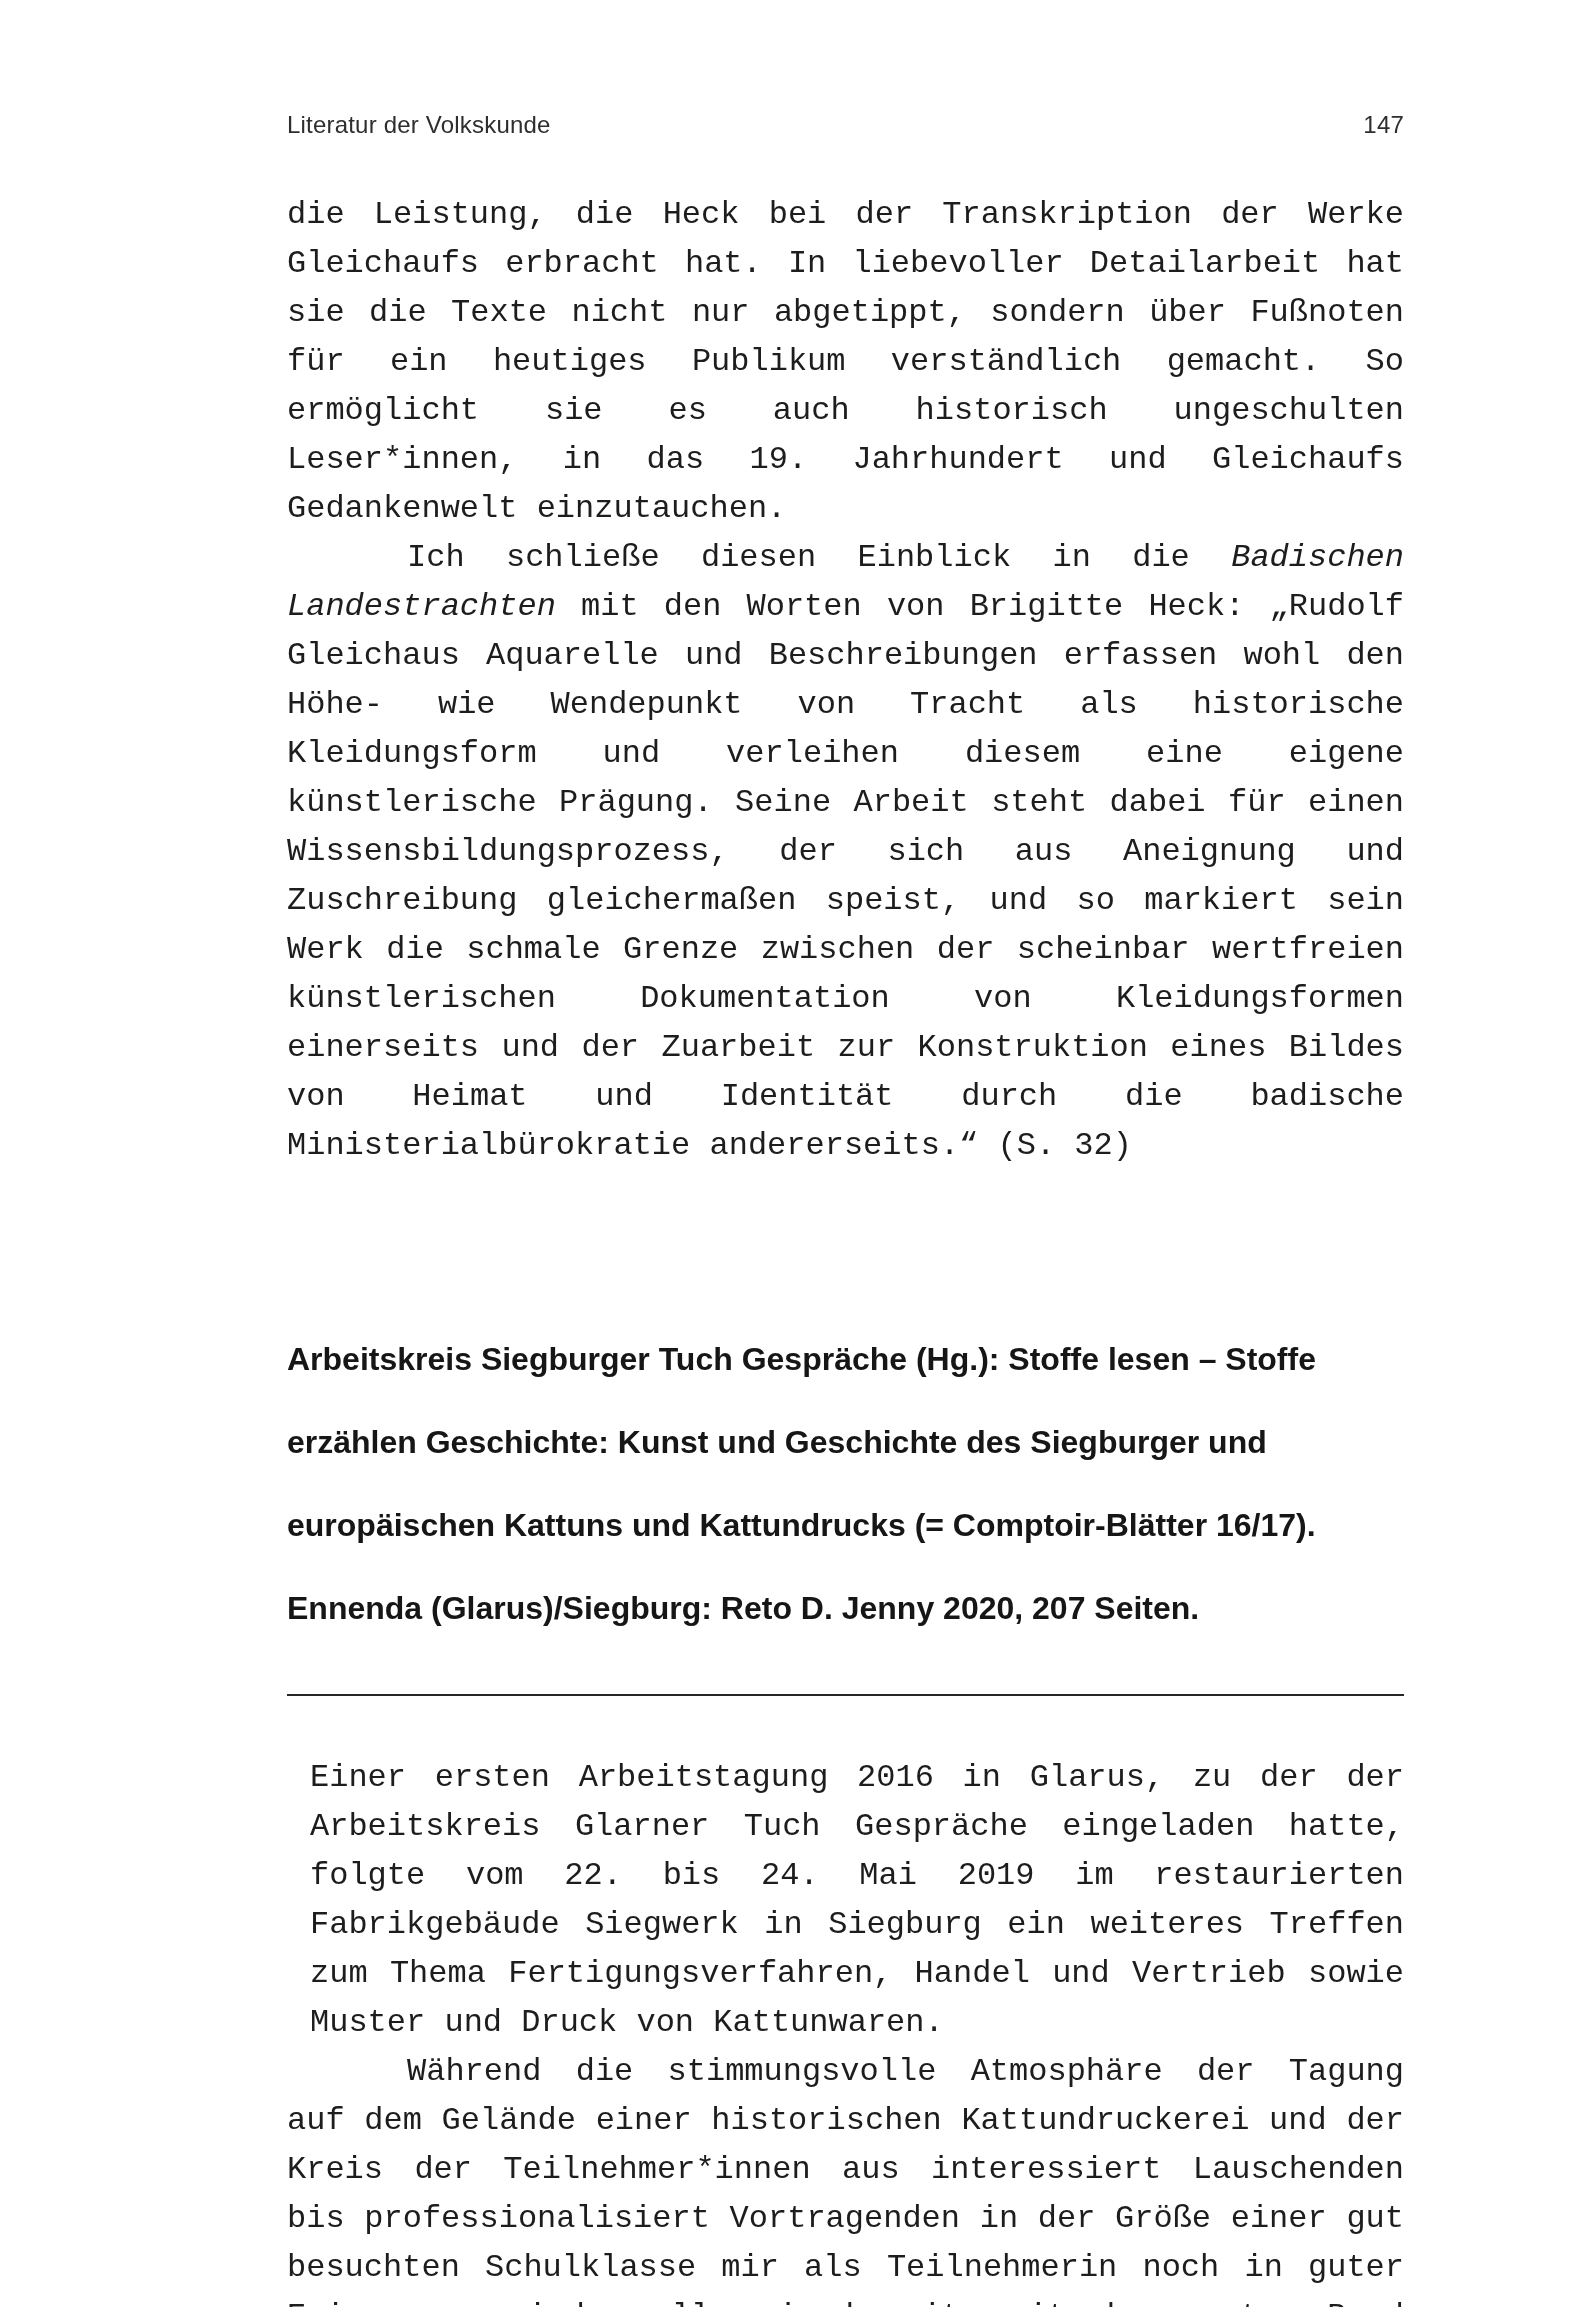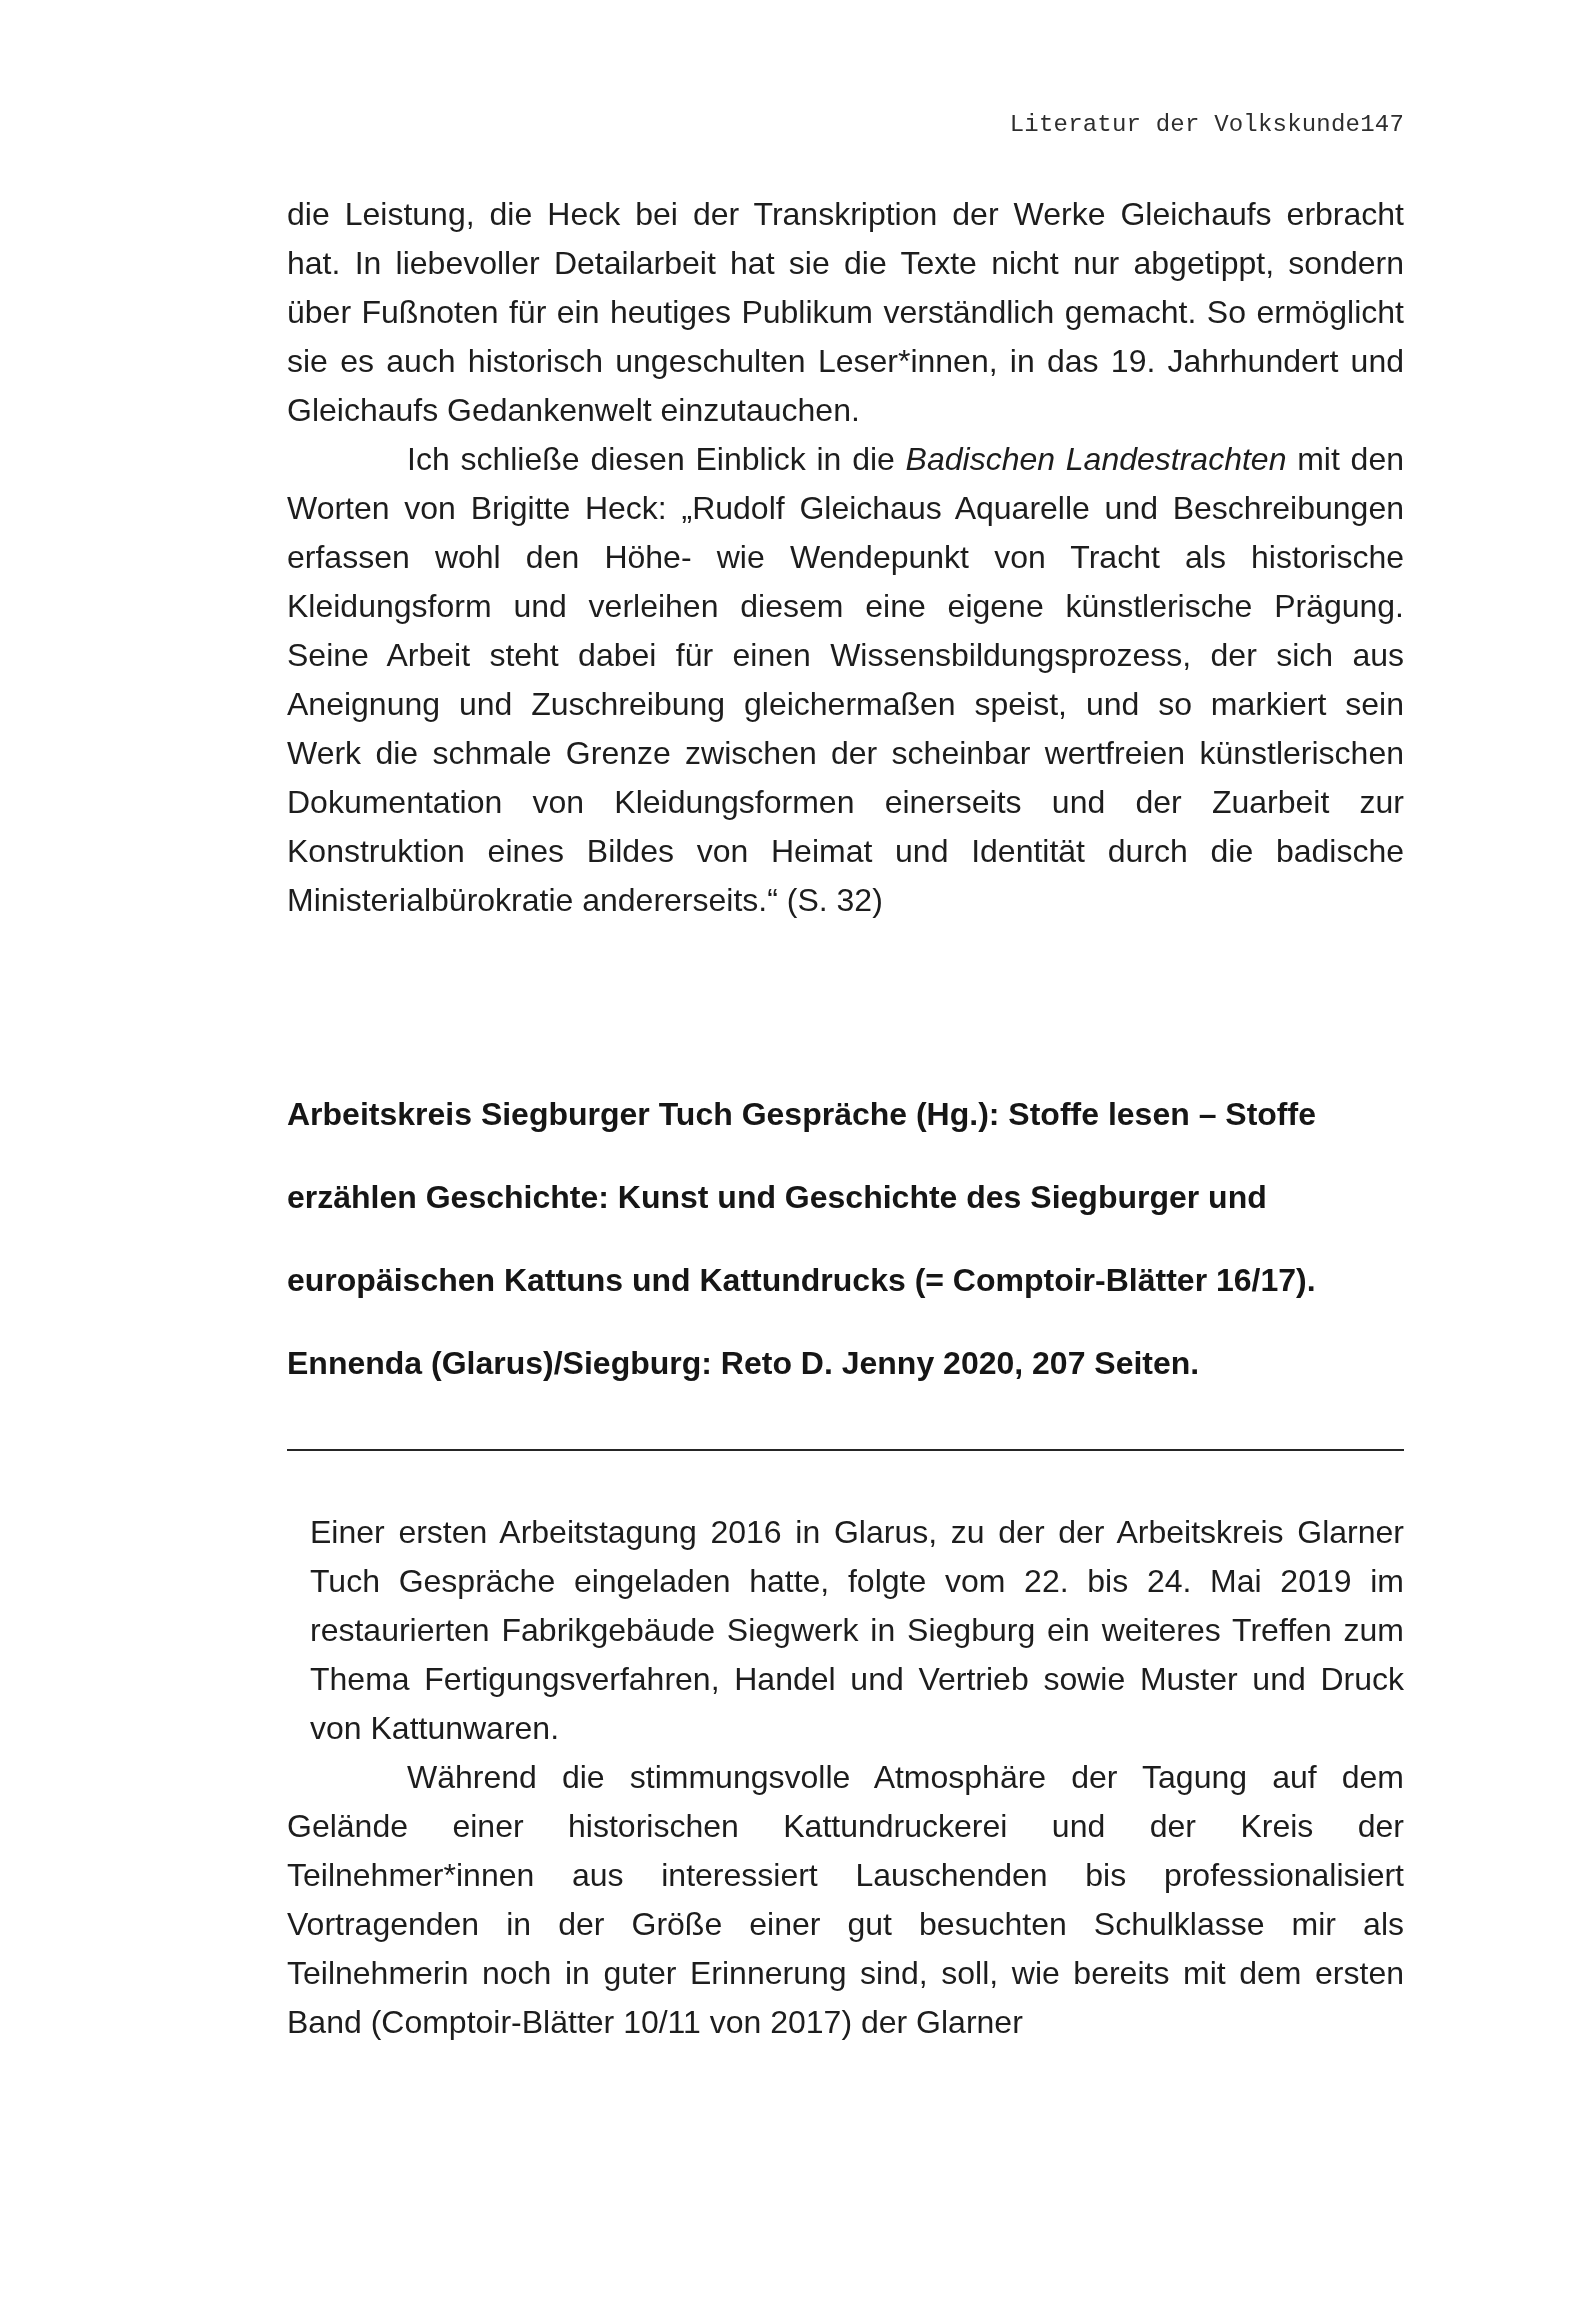--- a/index.html
+++ b/index.html
@@ -11,31 +11,31 @@
     position: relative;
     width: 1595px;
     height: 2307px;
     box-sizing: border-box;
     background: #ffffff;
     padding: 110px 191px 0 287px;
     overflow: hidden;
   }
   .running-head {
     display: flex;
-    justify-content: flex-end;
+    justify-content: space-between;
     align-items: baseline;
-    font-family: Liberation Mono, monospace;
+    font-family: Liberation Sans, sans-serif;
     font-size: 24px;
     line-height: 29px;
     color: #2e2e2e;
     letter-spacing: 0.2px;
     margin-bottom: 51px;
   }
   .body-text {
-    font-family: Liberation Sans, sans-serif;
+    font-family: Liberation Mono, monospace;
     font-size: 32px;
     line-height: 49px;
     color: #1d1d1d;
     text-align: justify;
     margin: 0;
   }
   .indent {
     text-indent: 120px;
   }
   .body-text em {

